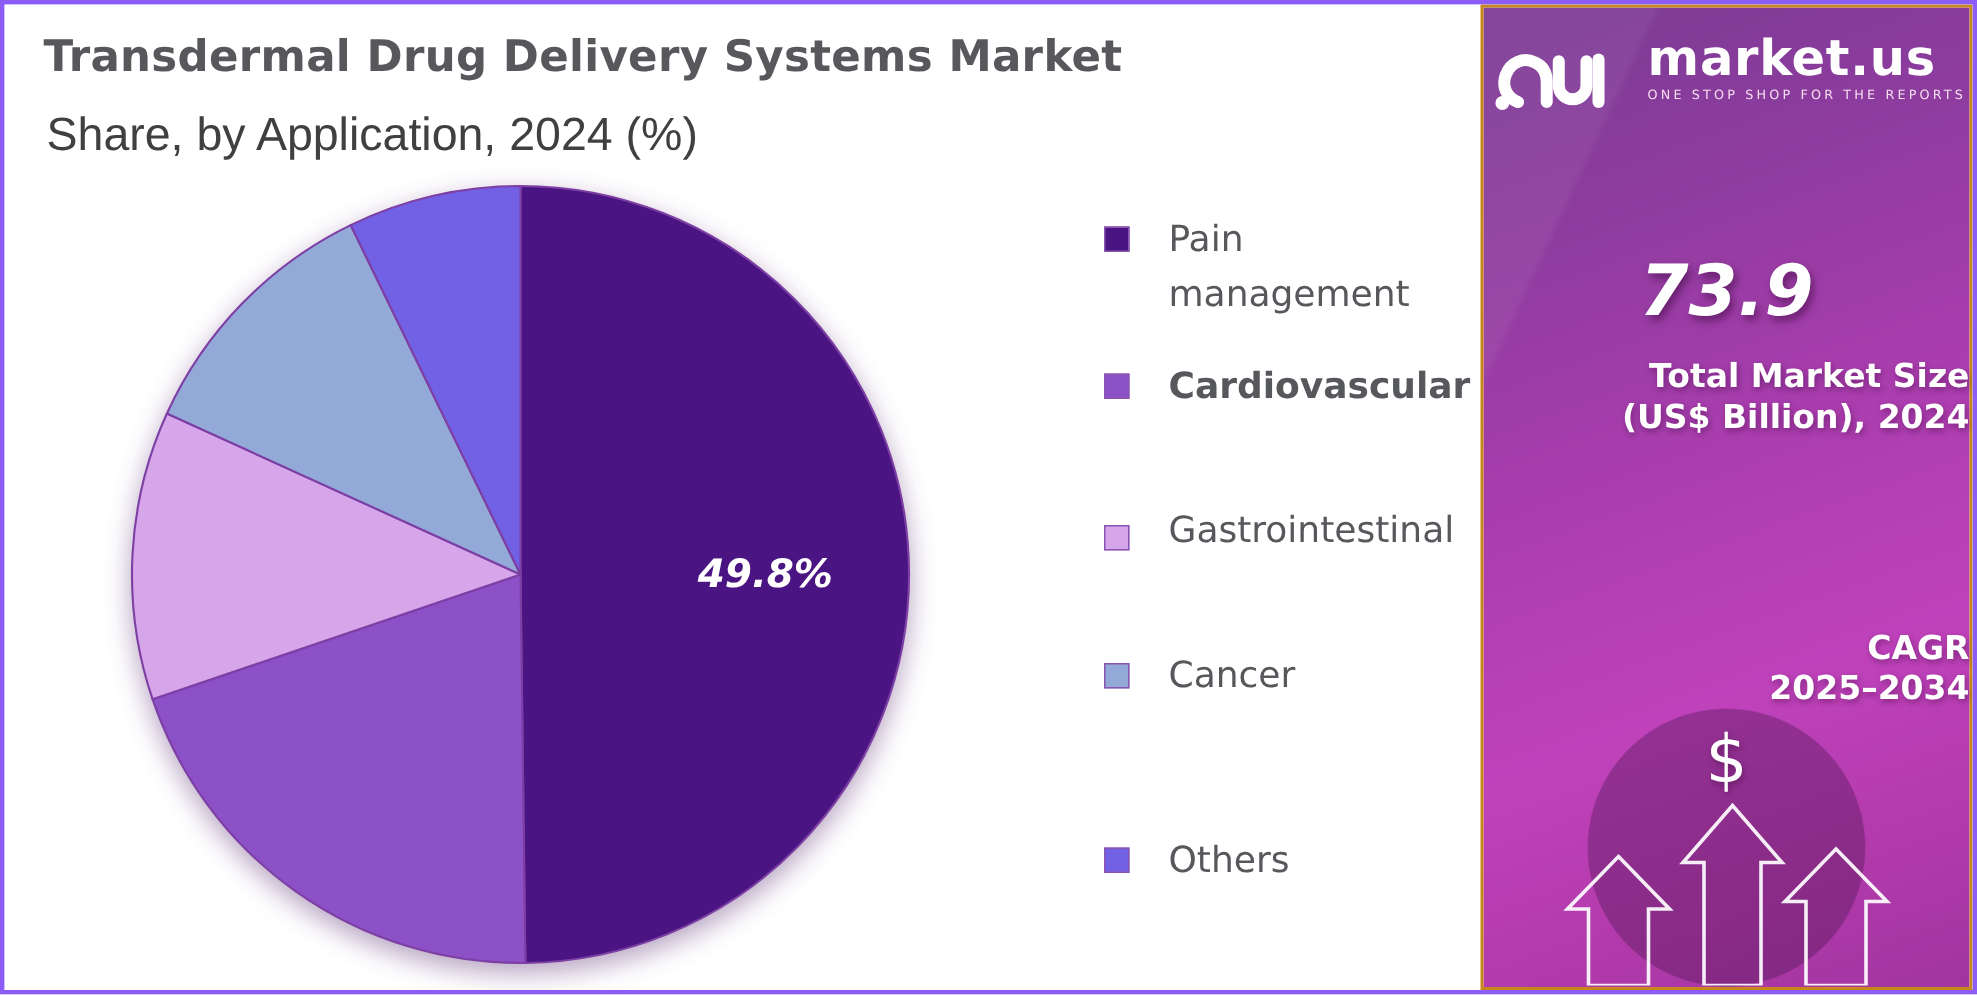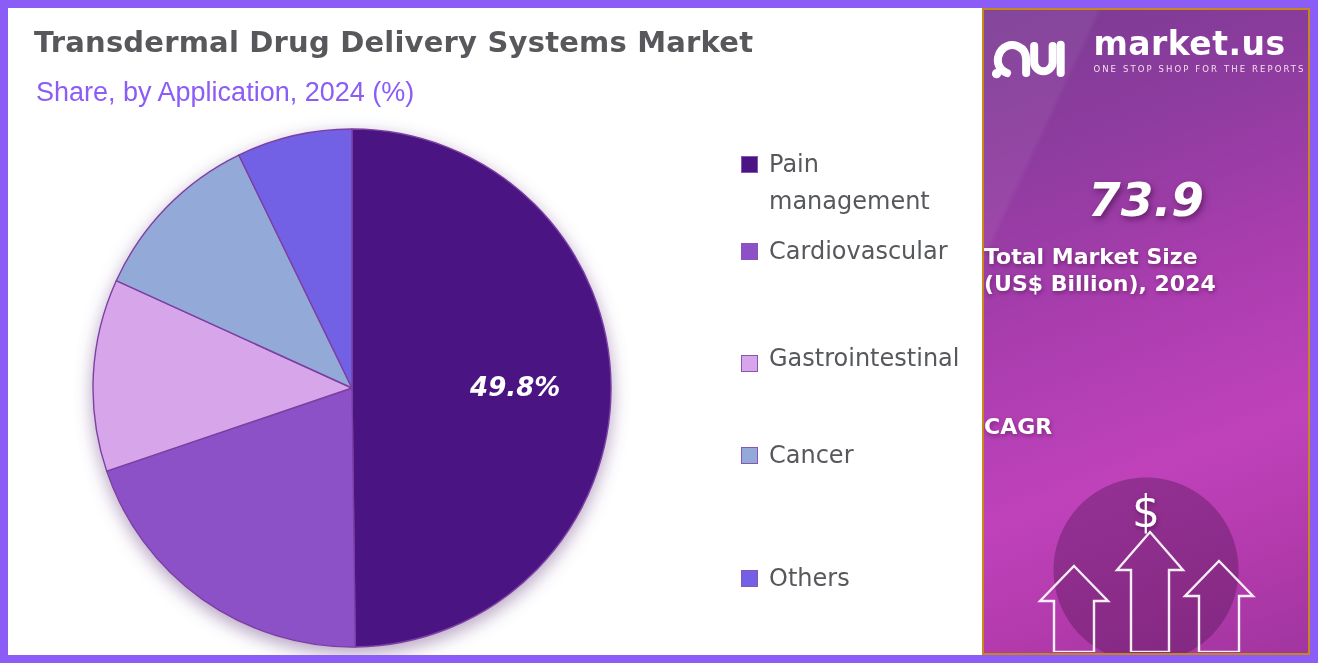--- a/index.html
+++ b/index.html
@@ -1,54 +1,54 @@
 <!DOCTYPE html>
 <html><head>
 <meta charset="utf-8">
 <style>
   * { margin:0; padding:0; box-sizing:border-box; }
   html,body { background:#e8e8e8; }
   body { font-family:"DejaVu Sans","Liberation Sans",sans-serif; }
 
   .canvas {
     position:relative; width:1318px; height:663px;
-    border:8px solid #8b5cf6; background:#ffffff;
+    border:3px solid #8b5cf6; background:#ffffff;
     display:flex; overflow:hidden;
   }
 
   
   .main { position:relative; flex:1 1 auto; background:#ffffff; }
 
   .title {
     position:absolute; left:26px; top:17px;
     font-size:29px; font-weight:bold; color:#58575b; letter-spacing:0.2px;
   }
   .subtitle {
     position:absolute; left:28px; top:69px;
     font-family:"Liberation Sans",sans-serif;
-    font-size:27px; font-weight:400; color:#8b5cf6;
+    font-size:31px; font-weight:400; color:#404040;
   }
 
   .pie-wrap {
     position:absolute; left:79px; top:115px; width:530px; height:530px;
   }
   .pie-wrap svg { filter: drop-shadow(0 6px 9px rgba(70,20,100,0.40)); }
   .slice-label {
     font-family:"DejaVu Sans","Liberation Sans",sans-serif;
     font-size:26px; font-weight:bold; font-style:italic; fill:#ffffff;
   }
 
   .legend {
     position:absolute; left:733px; top:138px; width:250px;
   }
   .legend-item {
-    position:absolute; left:0; display:flex; align-items:flex-start; gap:11px;
+    position:absolute; left:0; display:flex; align-items:flex-start; gap:26px;
   }
   .legend-item:nth-child(1){ top:0; }
-  .legend-item:nth-child(2){ top:87px; }
+  .legend-item:nth-child(2){ top:98px;font-weight:bold; }
   .legend-item:nth-child(3){ top:194px;align-items:center; }
   .legend-item:nth-child(4){ top:291px; }
   .legend-item:nth-child(5){ top:390px;margin-top:24px; }
   .swatch {
     width:17px; height:17px; margin-top:10px; flex:0 0 auto;
     border:1.5px solid #8a55b2;
   }
   .legend-label {
     font-size:24px; color:#56585c; line-height:37px; white-space:pre-line;
   }
@@ -74,28 +74,28 @@
     margin-top:2px; font-size:8.5px; font-weight:normal; letter-spacing:2.1px;
     color:rgba(255,236,246,0.92); white-space:nowrap;
   }
 
   .stat-value {
     position:absolute; left:0; right:0; text-align:center;
     font-size:47px; font-weight:bold;
     text-shadow:2px 3px 6px rgba(50,0,50,0.5);
   }
   .stat-label {
-    position:absolute; left:0; right:0; text-align:left;
+    position:absolute; left:0; right:0; text-align:right;
     font-size:22px; font-weight:bold; line-height:27px;
     text-shadow:1px 2px 4px rgba(50,0,50,0.4);
   }
   .stat1-value { top:162px;font-style:italic; }
   .stat1-label { top:233px; }
   .stat2-value { top:329px; }
-  .stat2-label { top:403px; }
+  .stat2-label { top:414px; }
 
   .dollar {
     position:absolute; top:476px; left:0; right:0; text-align:center;
     font-size:44px; font-weight:400; color:#fff;
     text-shadow:1px 2px 4px rgba(50,0,50,0.4);
   }
   .arrows {
     position:absolute; bottom:1px; left:50%; transform:translateX(-50%);
   }
 </style>
@@ -162,20 +162,21 @@
     </div>
 
     <div class="stat-value stat1-value">73.9</div>
     <div class="stat-label stat1-label">
       <div>Total Market Size</div>
       <div>(US$ Billion), 2024</div>
     </div>
 
     <div class="stat-label stat2-label">
       <div>CAGR</div>
+      <div>2025–2034</div>
     </div>
 
     <div class="dollar">$</div>
 
     <svg class="arrows" width="220" height="122" viewBox="0 0 220 122">
       <g fill="none" stroke="#ffffff" stroke-width="2.4" opacity="0.92">
         <polygon points="38,36 72,71 58,71 58,122 18,122 18,71 4,71"></polygon>
         <polygon points="114,2 147,40 133,40 133,122 95,122 95,40 81,40"></polygon>
         <polygon points="183,31 217,66 203,66 203,122 163,122 163,66 149,66"></polygon>
       </g>

